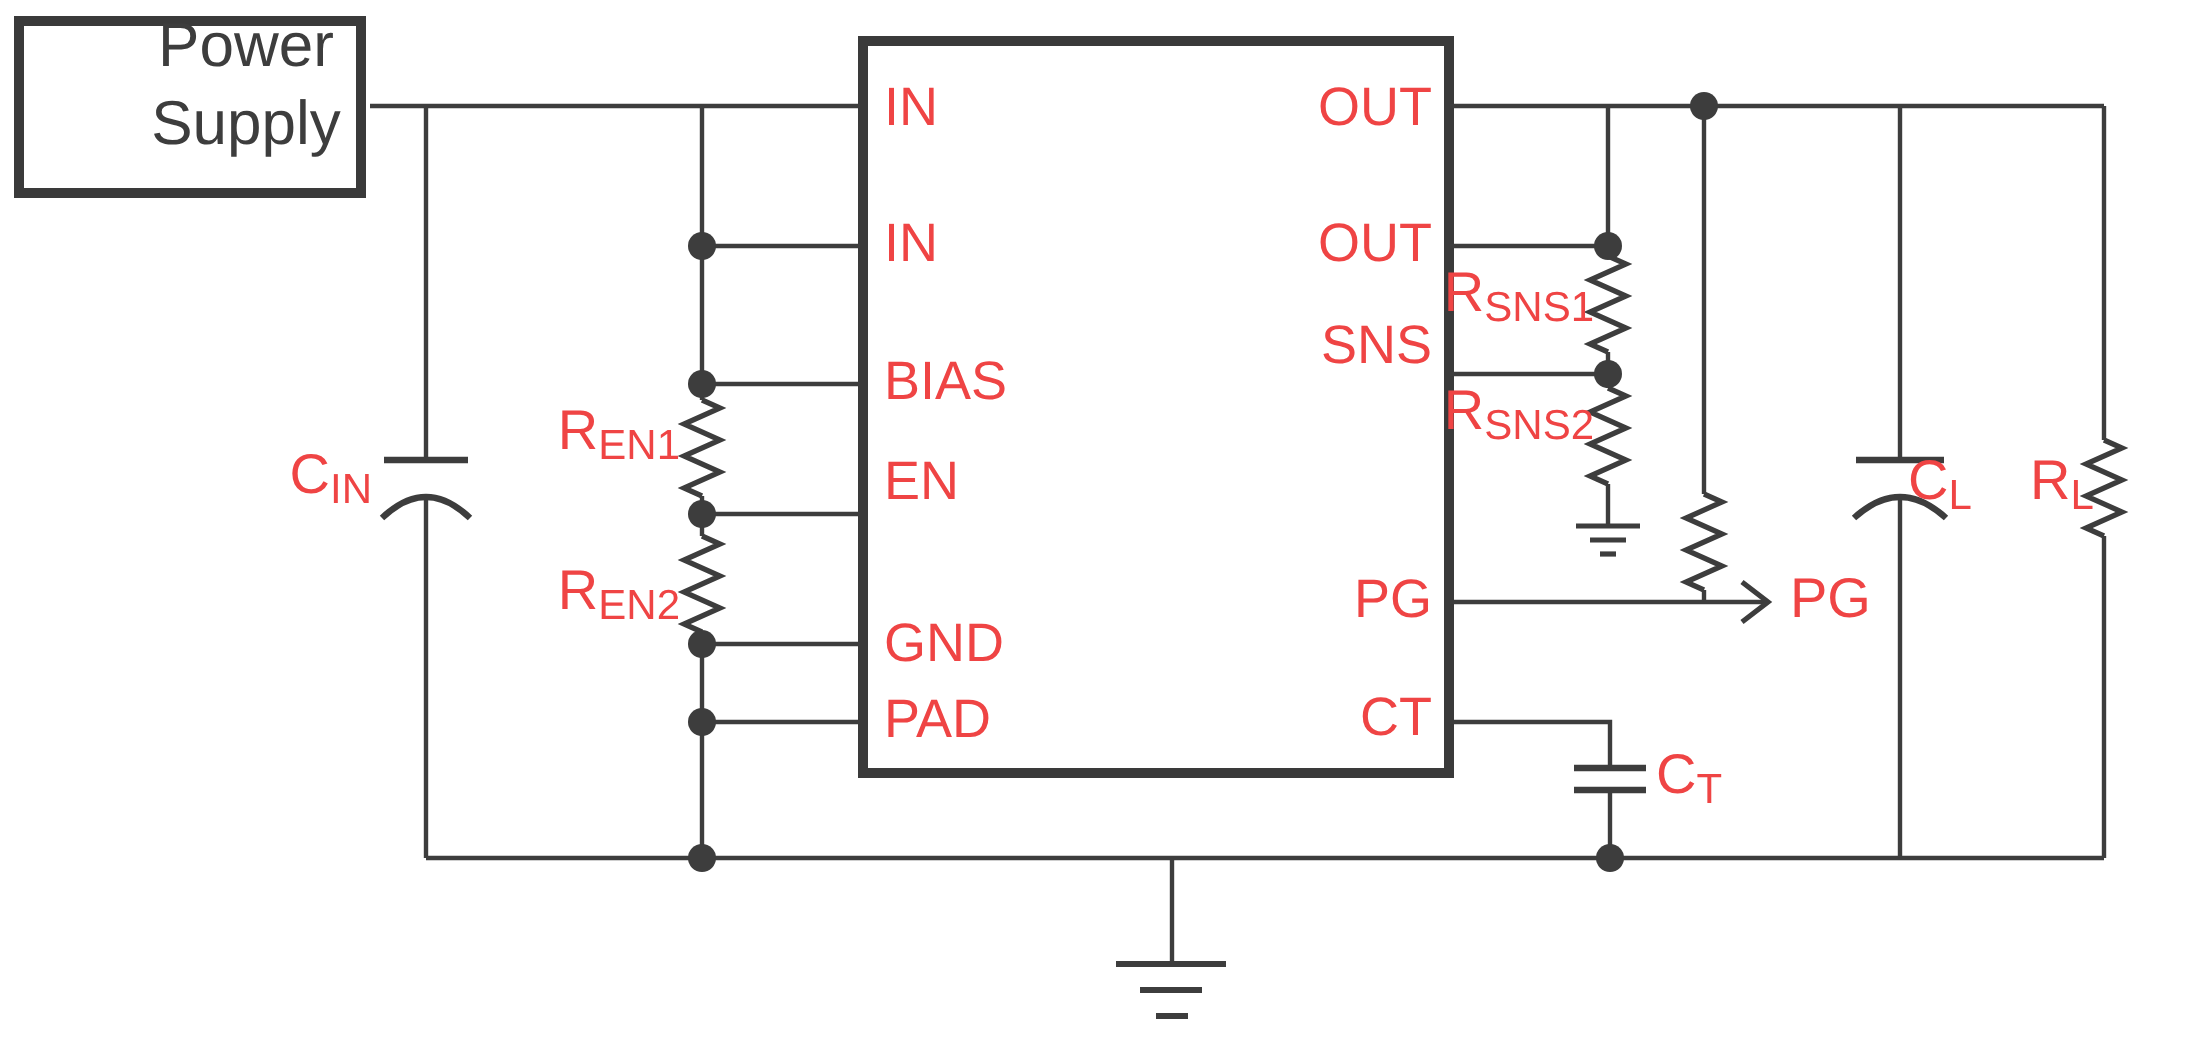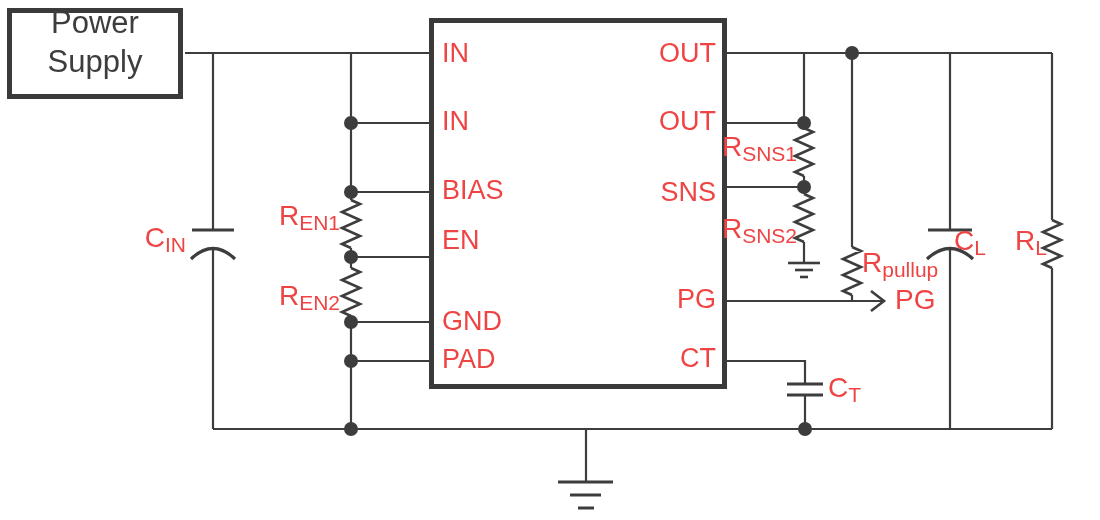--- a/index.html
+++ b/index.html
@@ -10,21 +10,21 @@
   .stage svg{position:absolute;left:0;top:0;}
   .lbl{position:absolute;white-space:nowrap;color:#ef4444;}
   .pin{font-size:27px;}
   .t-l{transform:translate(0,-54%);}
   .t-r{transform:translate(-100%,-54%);}
   .clabel{font-size:28px;}
   .clabel sub{font-size:21px;vertical-align:-5px;}
   .ps-label{
     position:absolute;left:7px;top:8px;width:176px;height:70px;
     display:flex;align-items:center;justify-content:center;text-align:center;
-    font-size:31px;line-height:1.25;white-space:pre-line;color:#3d3d3d;
+    font-size:31px;line-height:1.25;white-space:pre-line;color:#3d3d3d;padding-left:28px;
   }
   .pg-out{font-size:28px;}
 </style>
 </head>
 <body>
 
 <div class="stage">
 
   <svg width="1100" height="520" viewBox="0 0 1100 520">
     <g stroke="#3d3d3d" fill="none">
@@ -114,41 +114,38 @@
 
   <div class="lbl pin t-l" style="left:442px;top:55px">IN</div>
   <div class="lbl pin t-l" style="left:442px;top:123px">IN</div>
   <div class="lbl pin t-l" style="left:442px;top:192px">BIAS</div>
   <div class="lbl pin t-l" style="left:442px;top:242px">EN</div>
   <div class="lbl pin t-l" style="left:442px;top:323px">GND</div>
   <div class="lbl pin t-l" style="left:442px;top:361px">PAD</div>
 
   <div class="lbl pin t-r" style="left:716px;top:55px">OUT</div>
   <div class="lbl pin t-r" style="left:716px;top:123px">OUT</div>
-  <div class="lbl pin t-r" style="left:716px;top:194px">SNS</div>
+  <div class="lbl pin t-r" style="left:716px;top:174px">SNS</div>
   <div class="lbl pin t-r" style="left:716px;top:301px">PG</div>
   <div class="lbl pin t-r" style="left:716px;top:360px">CT</div>
 
   <div class="lbl clabel t-r" style="left:186px;top:241px">
     <span>C</span><sub>IN</sub>
   </div>
   <div class="lbl clabel t-r" style="left:340px;top:219px">
     <span>R</span><sub>EN1</sub>
   </div>
   <div class="lbl clabel t-r" style="left:340px;top:299px">
     <span>R</span><sub>EN2</sub>
   </div>
   <div class="lbl clabel t-r" style="left:797px;top:150px">
     <span>R</span><sub>SNS1</sub>
   </div>
-  <div class="lbl clabel t-r" style="left:797px;top:232px">
+  <div class="lbl clabel t-r" style="left:797px;top:209px">
     <span>R</span><sub>SNS2</sub>
-  </div>
-  <div class="lbl clabel t-l" style="left:862px;top:266px">
-    <span>R</span><sub>pullup</sub>
   </div>
   <div class="lbl clabel t-l" style="left:954px;top:244px">
     <span>C</span><sub>L</sub>
   </div>
   <div class="lbl clabel t-l" style="left:1015px;top:244px">
     <span>R</span><sub>L</sub>
   </div>
   <div class="lbl clabel t-l" style="left:828px;top:391px">
     <span>C</span><sub>T</sub>
   </div>

